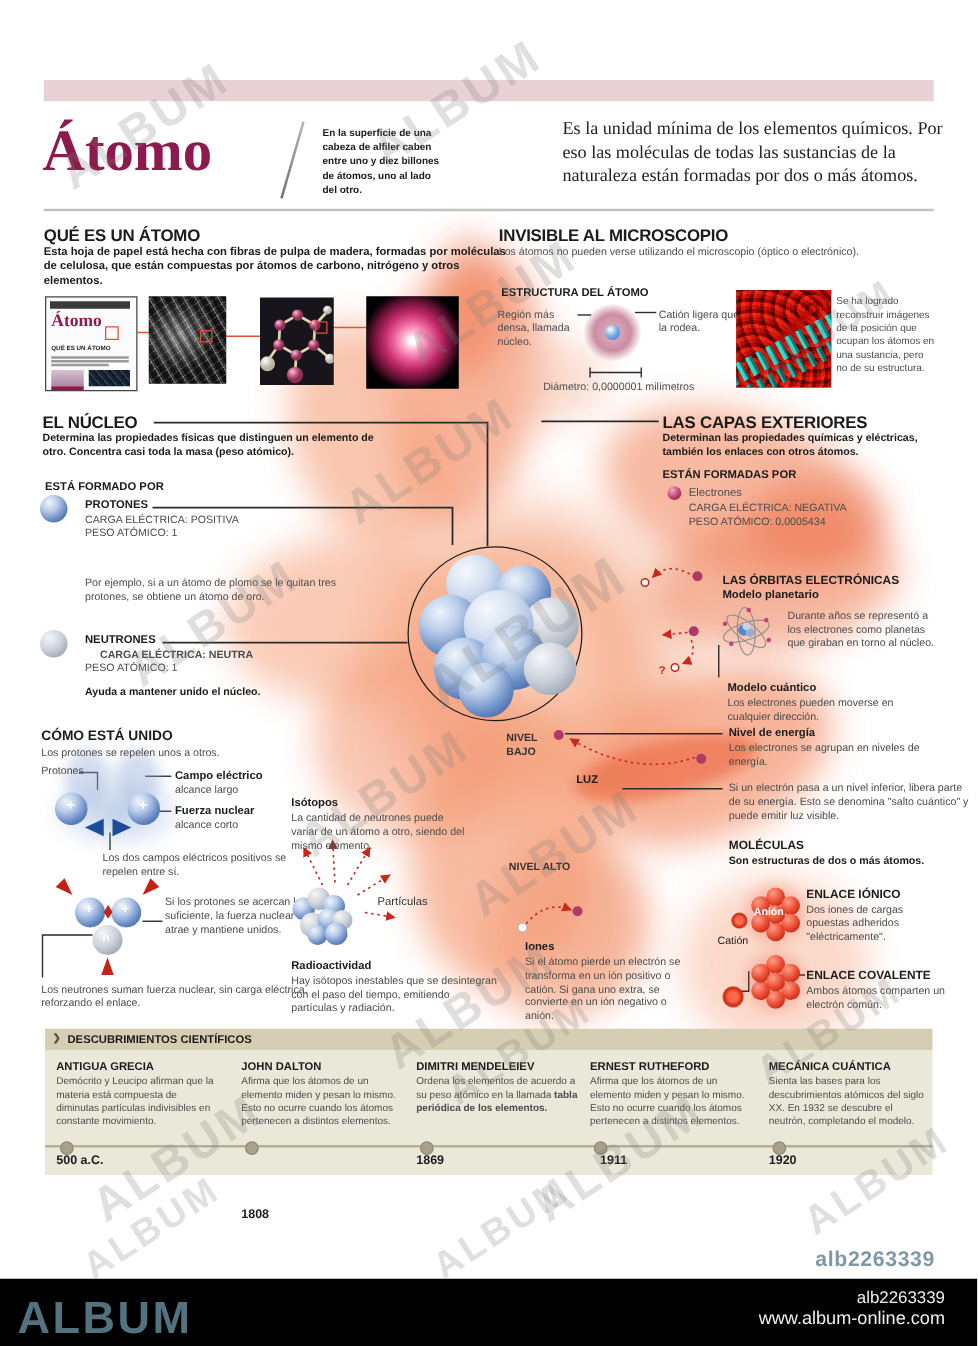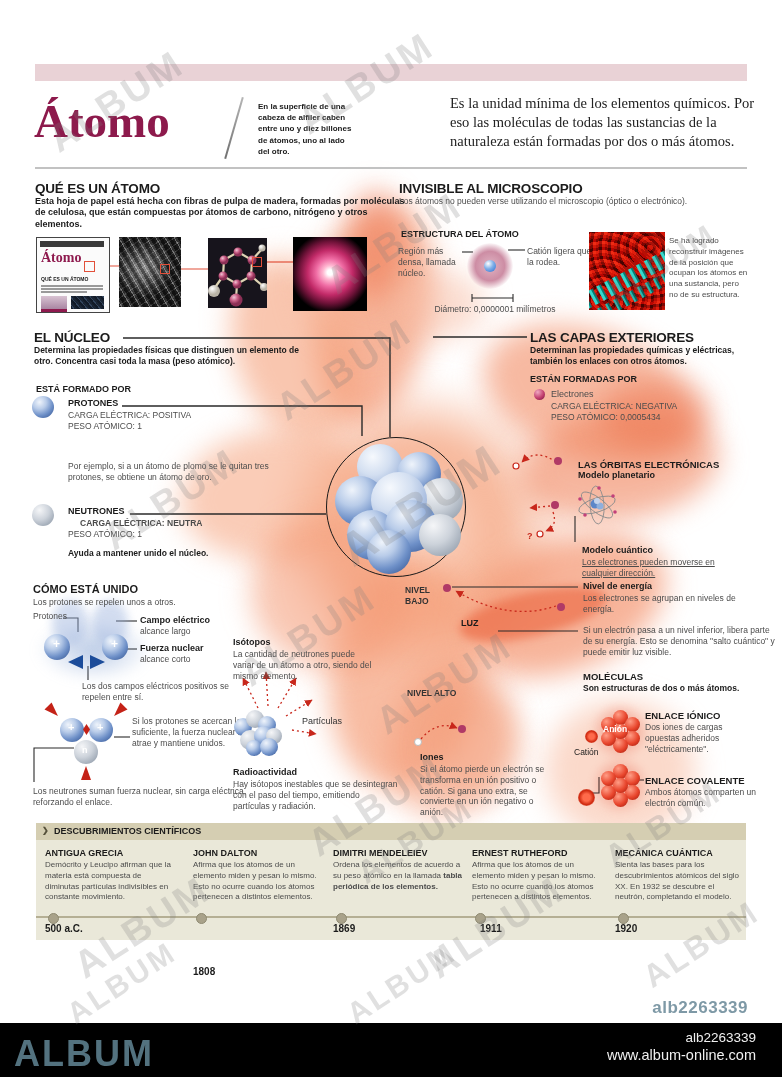--- a/index.html
+++ b/index.html
@@ -320,23 +320,24 @@
       <circle cx="25" cy="21" r="3.5" fill="#8fb0dd"></circle>
       <circle cx="22" cy="16" r="3" fill="#c3d3ec"></circle>
     <g fill="#c2417a">
       <circle cx="5" cy="14" r="1.8"></circle>
         <circle cx="38" cy="11" r="1.8"></circle>
         <circle cx="10" cy="30" r="1.8"></circle>
         <circle cx="40" cy="27" r="1.8"></circle>
         <circle cx="24" cy="3" r="1.8"></circle>
     </g>
   </svg>
+  <div class="t bd gy" style="left:630px;top:487px;width:120px;">Durante años se representó a los electrones como planetas que giraban en torno al núcleo.</div>
 
   <div class="t h3" style="left:582px;top:545px;">Modelo cuántico</div>
-  <div class="t bd gy" style="left:582px;top:557px;width:165px;text-decoration:underline;">Los electrones pueden moverse en cualquier dirección.</div>
+  <div class="t bd gy" style="left:582px;top:557px;width:165px;">Los electrones pueden moverse en cualquier dirección.</div>
   <div class="t h3" style="left:583px;top:581px;">Nivel de energía</div>
   <div class="t bd gy" style="left:583px;top:593px;width:175px;">Los electrones se agrupan en niveles de energía.</div>
   <div class="t bd gy" style="left:583px;top:625px;width:196px;">Si un electrón pasa a un nivel inferior, libera parte de su energía. Esto se denomina "salto cuántico" y puede emitir luz visible.</div>
   <div class="t h3" style="left:583px;top:671px;font-size:9.5px;">MOLÉCULAS</div>
   <div class="t bdb" style="left:583px;top:683px;width:172px;">Son estructuras de dos o más átomos.</div>
 
   <div class="hexmol" style="left:601px;top:712px;">
     <div class="hexglow"></div>
     <div class="ms" style="left:11.5px;top:-2px;"></div>
     <div class="ms" style="left:23.5px;top:5px;"></div>

